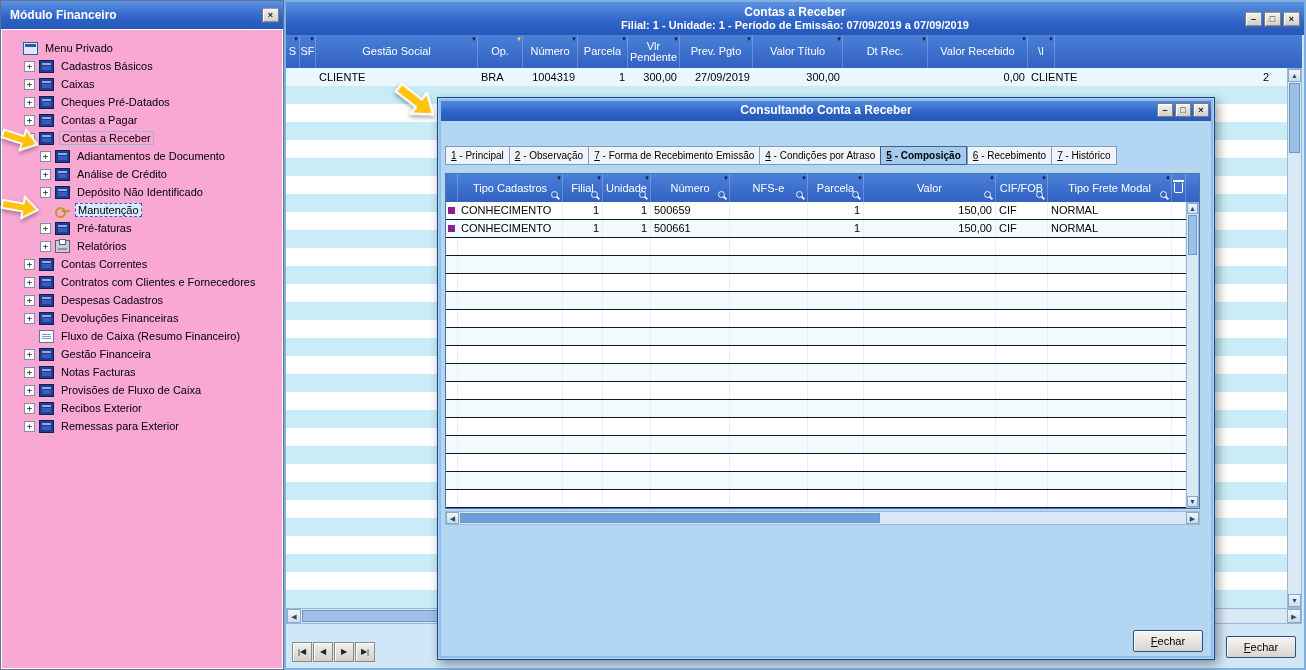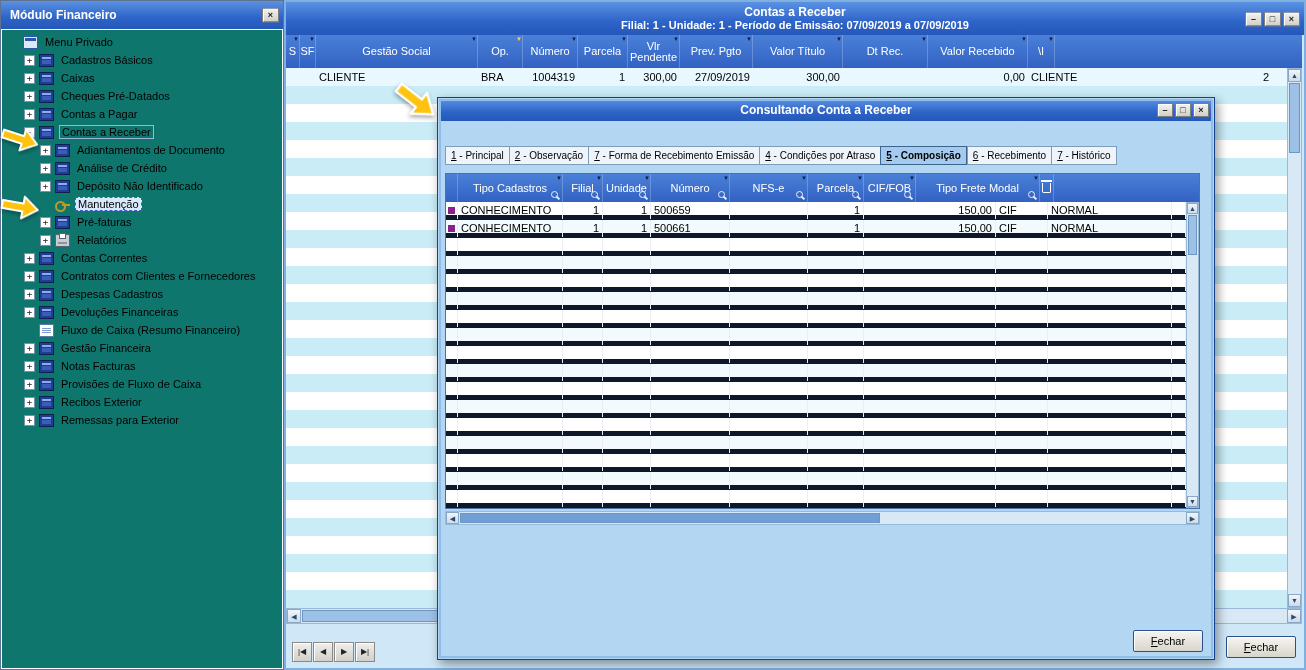--- a/index.html
+++ b/index.html
@@ -6,21 +6,21 @@
   body{font-family:"Liberation Sans",sans-serif;font-size:11px;color:#000;background:#6b7f99;}
   #app{position:relative;width:1306px;height:670px;overflow:hidden;background:#93a6bd;}
 
   .titlebar{position:absolute;background:linear-gradient(180deg,#5a92e2 0%,#2e63c8 60%,#2458b8 100%);color:#fff;font-weight:bold;}
   .winbtns{position:absolute;right:4px;top:50%;transform:translateY(-50%);display:flex;}
   .winbtn{width:17px;height:15px;margin-left:2px;background:linear-gradient(180deg,#f4f3f0,#d2cfc8);border:1px solid #7d7d7d;box-shadow:inset 1px 1px 0 #fff;color:#1a1a1a;font-size:9px;line-height:13px;text-align:center;font-weight:bold;cursor:default;}
 
   
   #left-window{position:absolute;left:0;top:0;width:284px;height:670px;background:#fff;border:1px solid #5f7290;z-index:2;}
   #lw-titlebar{left:0;right:0;top:0;height:28px;line-height:28px;padding-left:9px;font-size:12px;}
-  #tree{position:absolute;left:1px;right:1px;top:29px;bottom:1px;background:#0f766e;padding-top:3px;overflow:hidden;}
+  #tree{position:absolute;left:1px;right:1px;top:29px;bottom:1px;background:#f9a8d4;padding-top:9px;overflow:hidden;}
   .tree-row{height:18px;display:flex;align-items:center;white-space:nowrap;}
   .expander{width:11px;height:11px;flex:none;border:1px solid #7e90a8;background:#fff;font-size:9px;line-height:9px;text-align:center;color:#222;margin-right:4px;font-family:"DejaVu Sans Mono",monospace;}
   .expander-spacer{width:15px;flex:none;}
   .ticon{width:15px;height:13px;flex:none;margin-right:5px;position:relative;display:inline-block;}
   .ticon-monitor{background:#dce9fa;border:1px solid #2f57a8;}
   .ticon-monitor::before{content:'';position:absolute;left:1px;right:1px;top:1px;height:3px;background:#2f57a8;}
   .ticon-form{background:#1e3e94;border:1px solid #0e1f52;}
   .ticon-form::before{content:'';position:absolute;left:2px;right:2px;top:2px;height:2px;background:#93aae6;}
   .ticon-form::after{content:'';position:absolute;left:2px;right:2px;bottom:2px;height:4px;background:#3a5cba;}
   .ticon-key::before{content:'';position:absolute;left:0;top:3px;width:7px;height:7px;border:2px solid #c09a28;border-radius:50%;}
@@ -74,21 +74,21 @@
   .tab::first-letter{text-decoration:underline;}
   #dlg-grid{position:absolute;left:7px;top:75px;width:755px;height:336px;border:1px solid #4a74a8;background:#fff;}
   #dlg-grid-header{display:flex;height:28px;background:linear-gradient(180deg,#4a80d8,#3261c2);}
   .dhcell{position:relative;flex:none;display:flex;align-items:center;justify-content:center;color:#fff;border-right:1px solid rgba(255,255,255,.22);text-align:center;line-height:11px;padding:1px;}
   .mag-icon{position:absolute;right:2px;bottom:2px;width:9px;height:9px;}
   .mag-icon::before{content:'';position:absolute;left:0;top:0;width:5px;height:5px;border:1px solid #eaf2ff;border-radius:50%;}
   .mag-icon::after{content:'';position:absolute;left:5px;top:6px;width:4px;height:2px;background:#eaf2ff;transform:rotate(45deg);}
   .trash-icon{position:relative;width:9px;height:10px;border:1px solid #fff;border-top:none;border-radius:0 0 2px 2px;margin:0 auto;}
   .trash-icon::before{content:'';position:absolute;left:-2px;right:-2px;top:-3px;height:2px;background:#fff;}
   #dlg-grid-body{position:absolute;left:0;top:28px;width:740px;height:306px;overflow:hidden;background:#fff;}
-  .drow{display:flex;height:18px;background:#fff;border-bottom:5px solid #0f172a;}
+  .drow{display:flex;height:18px;background:#fff;border-bottom:1px solid #0f172a;}
   .drow.alt{background:#f3fafd;}
   .dcell{flex:none;height:17px;line-height:17px;padding:0 3px;border-right:1px solid #e8eff6;overflow:hidden;white-space:nowrap;}
   .marker{width:7px;height:7px;background:#8b1f8b;margin:5px auto 0;}
   #dlg-vscroll{left:740px;top:28px;width:13px;height:306px;}
   #dlg-hscroll{left:7px;top:413px;width:755px;height:14px;}
   #dlg-close{right:11px;bottom:7px;}
 
   .callout{position:absolute;z-index:9;filter:drop-shadow(1px 2px 2px rgba(0,0,0,.35));}
 </style>
 </head>
@@ -794,20 +794,25 @@
           <div class="dhcell" style="width: 78px;">
             <span>NFS-e</span>
             <span class="sortmark">▼</span>
             <span class="mag-icon"></span>
           </div>
           <div class="dhcell" style="width: 56px;">
             <span>Parcela</span>
             <span class="sortmark">▼</span>
             <span class="mag-icon"></span>
           </div>
+          <div class="dhcell" style="width: 132px;">
+            <span>Valor</span>
+            <span class="sortmark">▼</span>
+            <span class="mag-icon"></span>
+          </div>
           <div class="dhcell" style="width: 52px;">
             <span>CIF/FOB</span>
             <span class="sortmark">▼</span>
             <span class="mag-icon"></span>
           </div>
           <div class="dhcell" style="width: 124px;">
             <span>Tipo Frete Modal</span>
             <span class="sortmark">▼</span>
             <span class="mag-icon"></span>
           </div>

